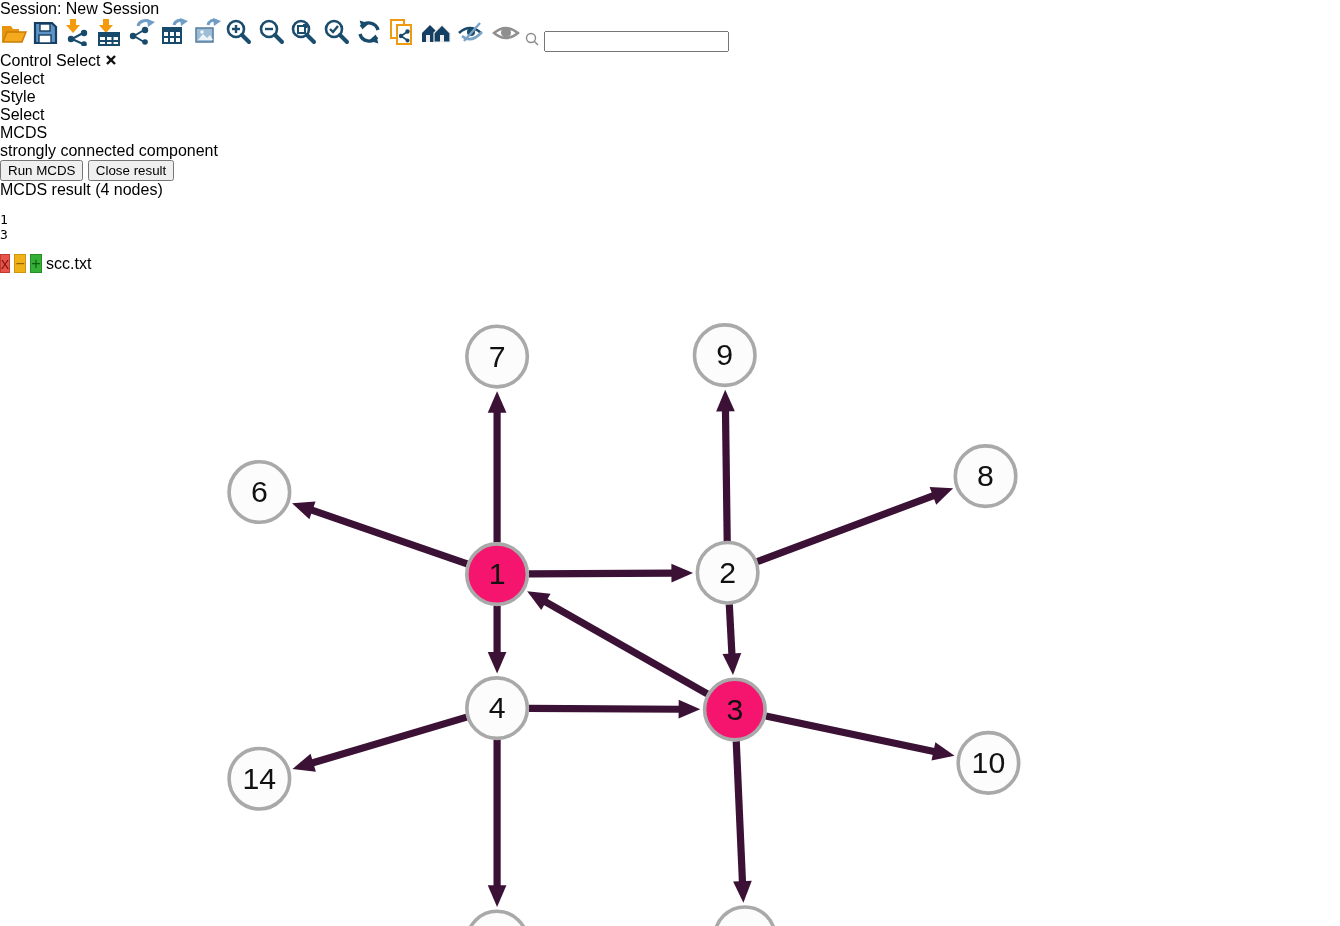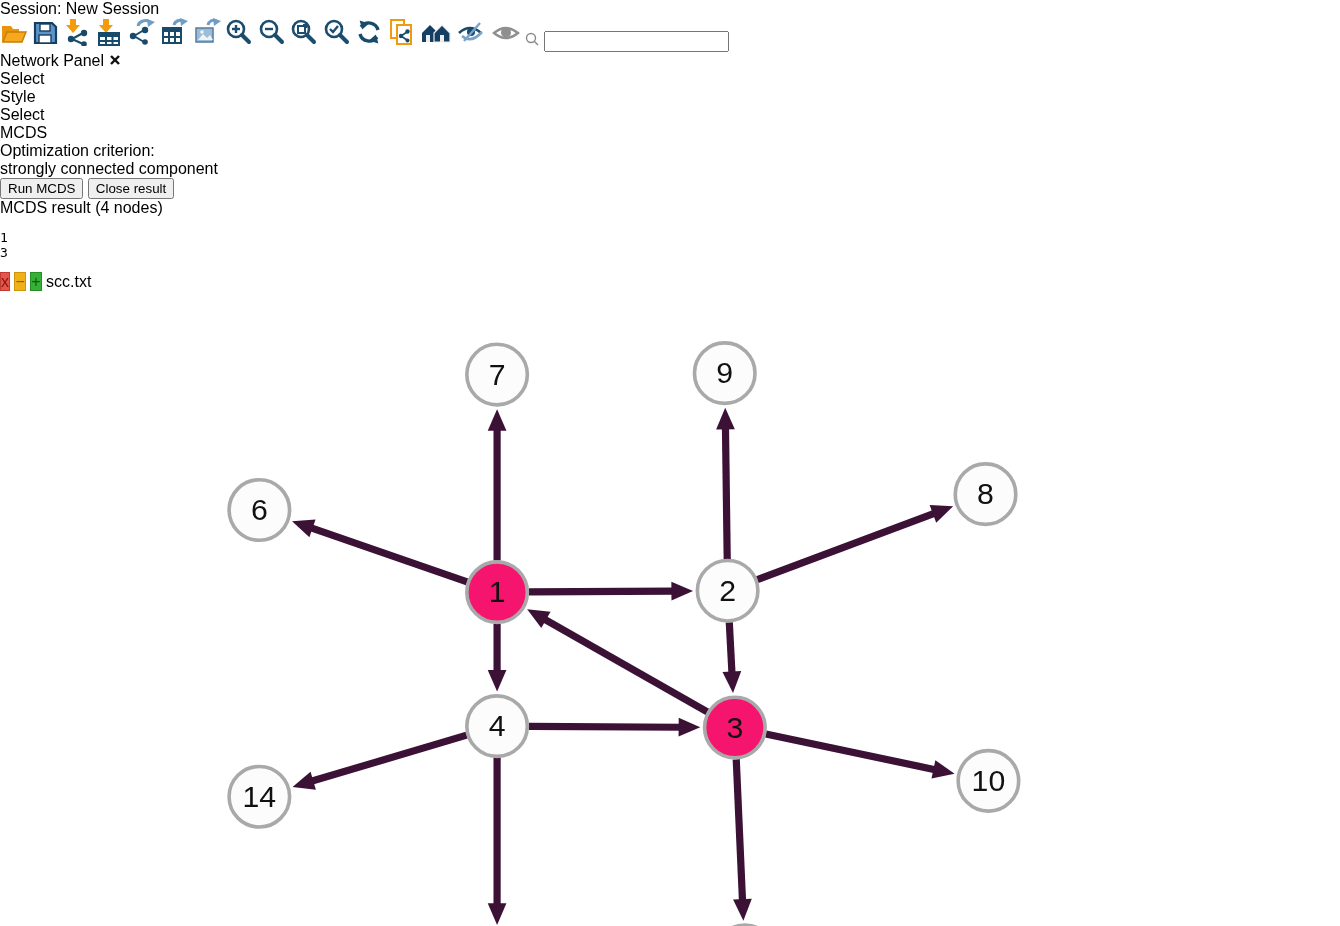--- a/index.html
+++ b/index.html
@@ -239,37 +239,36 @@
           </svg>
       </span>
       <input type="text" placeholder="" style="">
     </span>
   </div>
 
   <div class="main">
 
     <div class="control-panel">
       <div class="panel-head">
-        <span class="panel-title">Network Panel</span>
+        <span class="panel-title">Control Select</span>
         <span class="float-btn" style="right:36px"></span>
         <span class="close-x" style="right:14px">
           <svg width="12" height="12" viewBox="0 0 12 12">
               <line x1="2" y1="2" x2="10" y2="10" stroke="#111" stroke-width="2.4"></line>
               <line x1="10" y1="2" x2="2" y2="10" stroke="#111" stroke-width="2.4"></line>
             </svg>
         </span>
       </div>
       <div class="tabs-row">
           <div class="tab">Select</div>
           <div class="tab">Style</div>
           <div class="tab">Select</div>
           <div class="tab active">MCDS</div>
         </div>
       <div class="panel-body">
-        <div class="opt-label">Optimization criterion:</div>
         <div class="select">
           <span>strongly connected component</span>
           <span class="arrows"><i class="arrow-up"></i><i class="arrow-down"></i></span>
         </div>
         <div class="btn-row">
           <button class="btn">Run MCDS</button>
           <button class="btn">Close result</button>
         </div>
         <div class="result-fieldset">
           <span class="result-legend">MCDS result (4 nodes)</span>

